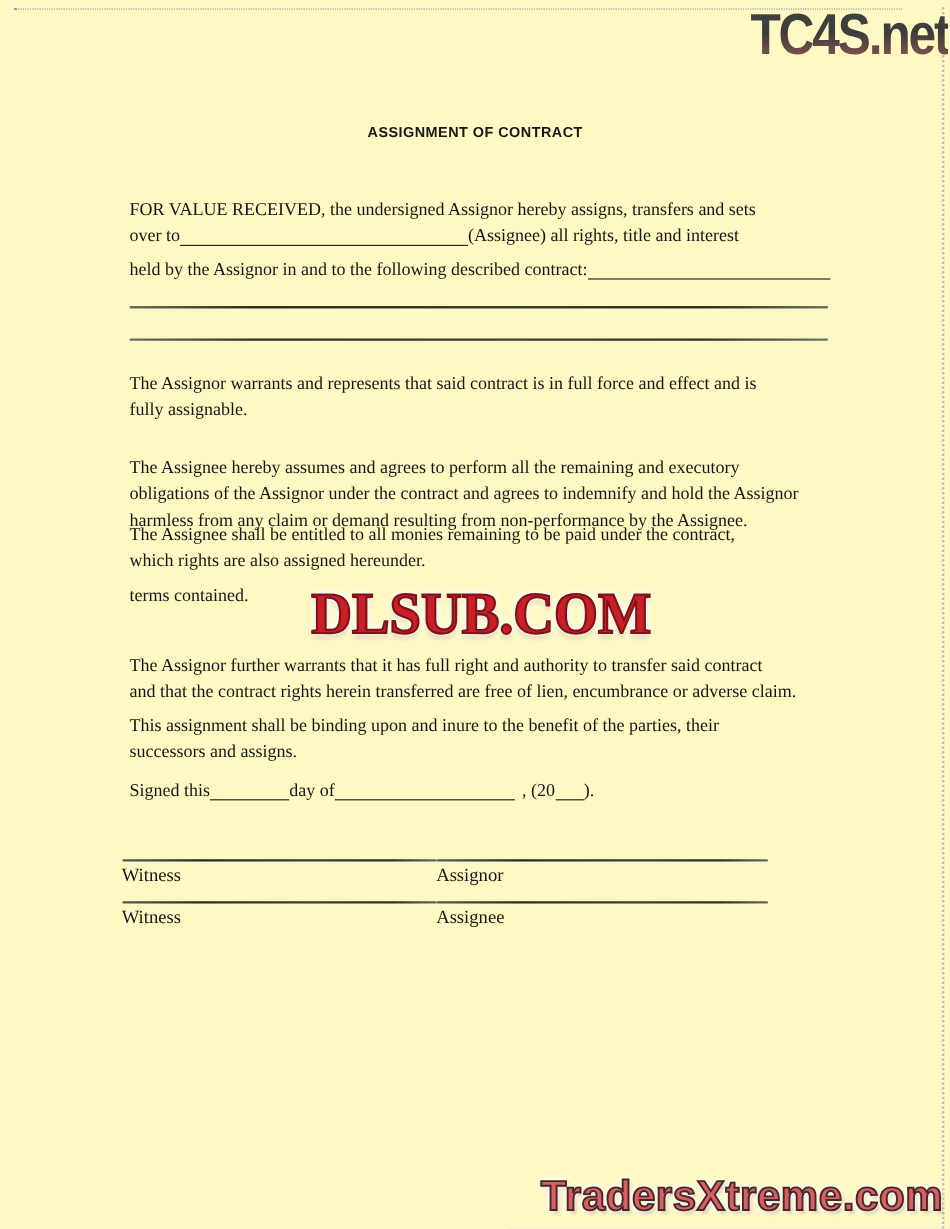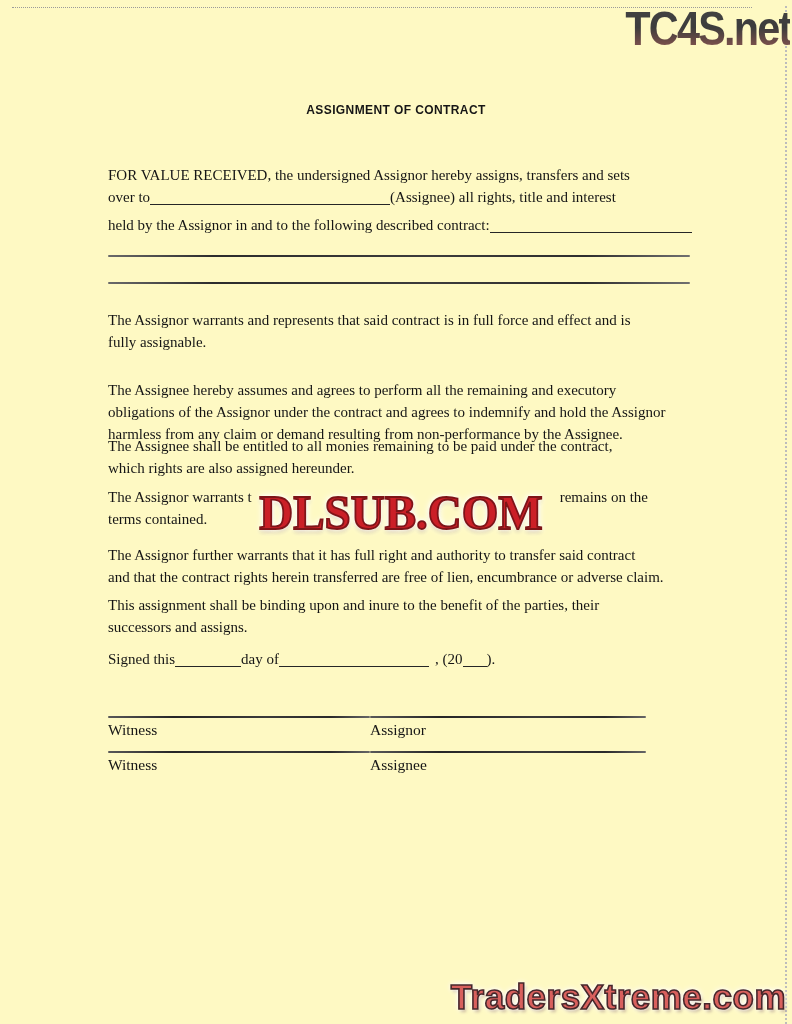--- a/index.html
+++ b/index.html
@@ -48,21 +48,21 @@
   }
   .para{position:absolute;left:108px;width:584px;font-size:15px;line-height:22px;}
   .line{white-space:nowrap;}
   .flexline{display:flex;align-items:center;white-space:nowrap;}
   .blank{display:inline-block;border-bottom:1.8px solid #262626;height:14px;align-self:flex-end;margin-bottom:3px;}
   .grow{flex:1 1 auto;}
 
   .ruled{position:absolute;left:108px;width:582px;height:2px;border-radius:1px;
     background:linear-gradient(90deg,#6a6a6a,#2c2c2c 18%,#3c3c3c 55%,#2e2e2e 82%,#707070);}
 
-  .sig-row{position:absolute;left:108px;width:557px;display:flex;justify-content:flex-start;}
+  .sig-row{position:absolute;left:92px;width:557px;display:flex;justify-content:center;}
   .sig-cell-l{width:262px;}
   .sig-cell-r{width:276px;}
   .sig-line{height:2px;border-radius:1px;
     background:linear-gradient(90deg,#585858,#262626 25%,#3a3a3a 60%,#2a2a2a 85%,#666);}
   .sig-label{font-size:15.5px;line-height:18px;margin-top:3px;}
 
   .p5-end{margin-right:44px;}
 </style>
 </head>
 <body>
@@ -102,25 +102,20 @@
     <div class="line">obligations of the Assignor under the contract and agrees to indemnify and hold the Assignor</div>
     <div class="line">harmless from any claim or demand resulting from non-performance by the Assignee.</div>
   </div>
 
   <div class="para" style="top:435px;">
     <div class="line">The Assignee shall be entitled to all monies remaining to be paid under the contract,</div>
     <div class="line">which rights are also assigned hereunder.</div>
   </div>
 
   <div class="para" style="top:486px;">
-    <div class="flexline">
-      <span>The Assignor warrants t</span>
-      <span class="grow"></span>
-      <span class="p5-end">remains on the</span>
-    </div>
     <div class="line">terms contained.</div>
   </div>
 
   <div class="stamp">DLSUB.COM</div>
 
   <div class="para" style="top:544px;">
     <div class="line">The Assignor further warrants that it has full right and authority to transfer said contract</div>
     <div class="line">and that the contract rights herein transferred are free of lien, encumbrance or adverse claim.</div>
   </div>
 

